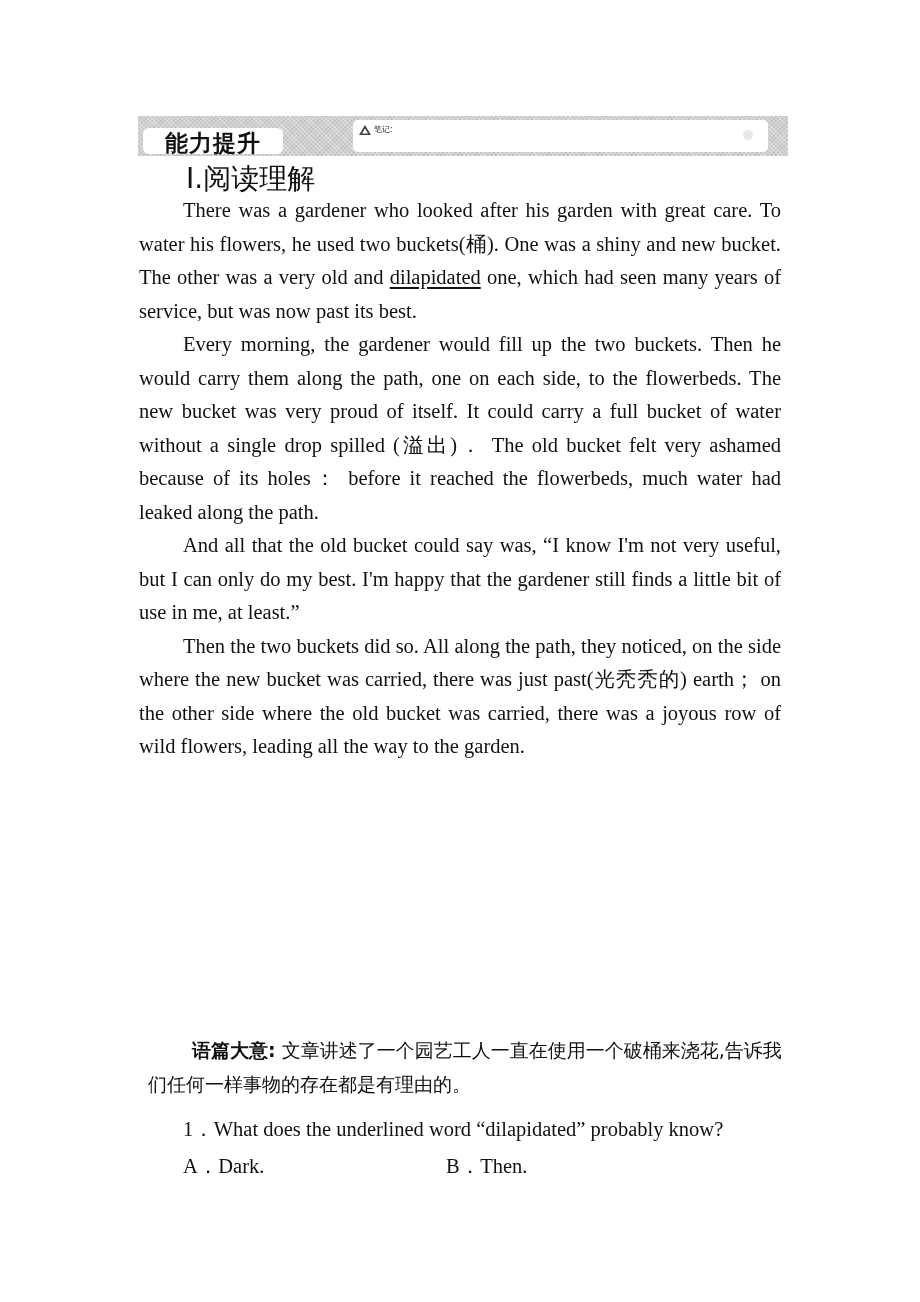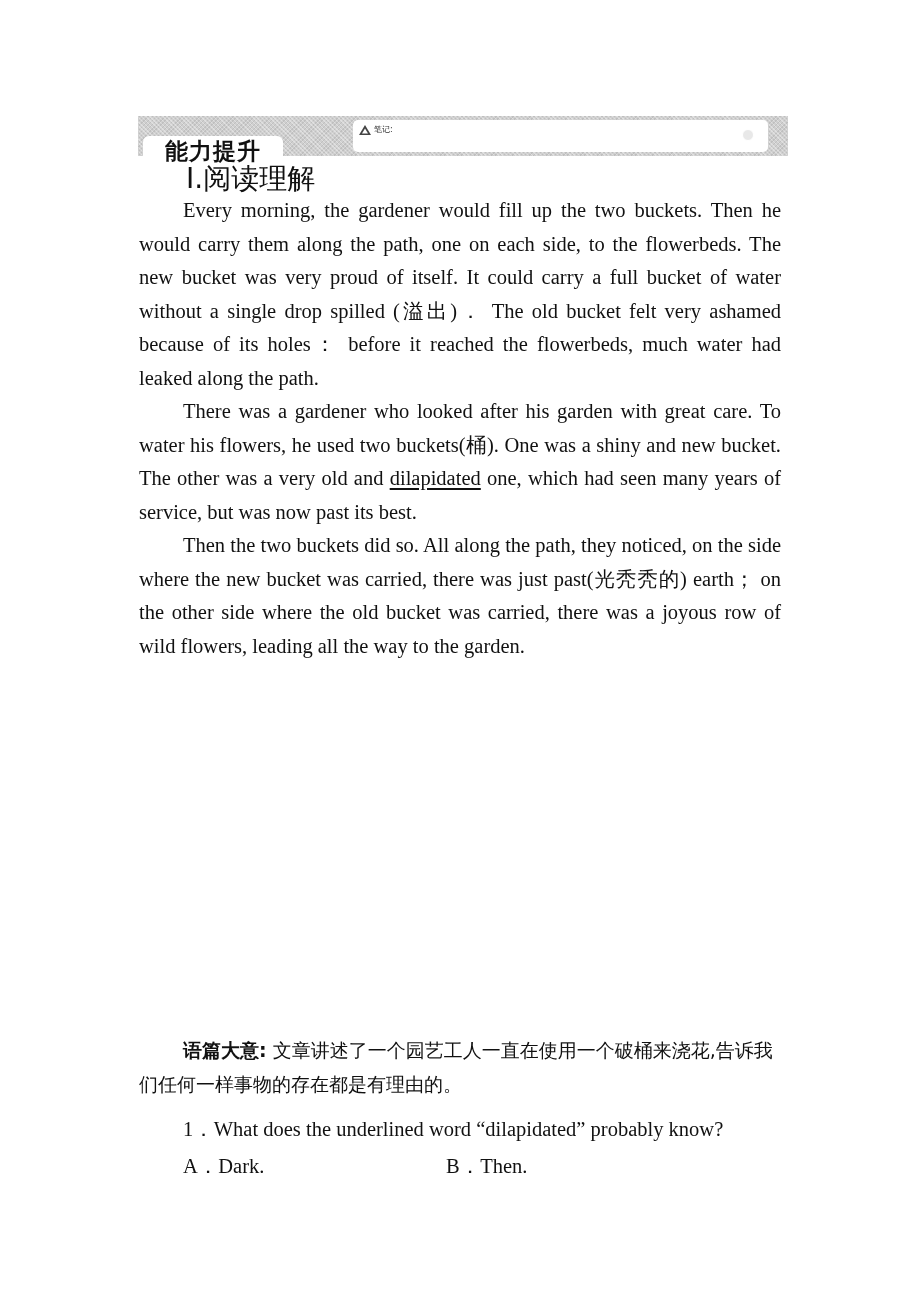--- a/index.html
+++ b/index.html
@@ -4,41 +4,41 @@
 <style>
   html, body { margin: 0; padding: 0; background: #ffffff; }
   body { width: 920px; height: 1302px; position: relative; overflow: hidden;
          font-family: "Liberation Serif", "DejaVu Serif", serif; color: #111; }
 
   .banner { position: absolute; left: 138px; top: 116px; width: 650px; height: 40px;
             background-color: #cfcfcf;
             background-image:
               repeating-linear-gradient(45deg, rgba(255,255,255,0.35) 0 1px, transparent 1px 3px),
               repeating-linear-gradient(-45deg, rgba(0,0,0,0.08) 0 1px, transparent 1px 3px); }
-  .banner-title { position: absolute; left: 5px; top: 20px; width: 140px; height: 26px;
+  .banner-title { position: absolute; left: 5px; top: 12px; width: 140px; height: 26px;
                   background: #fff; border-radius: 6px;
                   font-family: "DejaVu Sans", sans-serif; font-weight: bold; font-size: 23px;
                   line-height: 31px; text-align: center; letter-spacing: 1px; color: #111; }
   .notes-box { position: absolute; left: 179px; top: 4px; width: 415px; height: 32px;
                background: #fff; border-radius: 5px; margin-left: 36px; }
   .notes-icon { position: absolute; left: 6px; top: 5px; width: 12px; height: 10px; }
   .notes-label { position: absolute; left: 21px; top: 4px; font-size: 8px;
                  font-family: "DejaVu Sans", sans-serif; color: #333; }
   .pin-icon { position: absolute; left: 604px; top: 13px; width: 10px; height: 10px;
               border-radius: 50%; border: 1px solid #fff; background: #e8e8e8; }
 
   .section-heading { position: absolute; left: 186px; top: 160px; font-size: 28px;
                      font-family: "DejaVu Sans", sans-serif; letter-spacing: 0px; }
 
   .passage { position: absolute; left: 139px; top: 194px; width: 642px;
              font-size: 20.5px; line-height: 33.5px; text-align: justify; }
   .passage p { margin: 0; text-indent: 44px; }
   .u { text-decoration: underline; text-underline-offset: 3px; }
 
-  .summary { position: absolute; left: 139px; top: 1033px; width: 650px;
+  .summary { position: absolute; left: 148px; top: 1033px; width: 650px;
              font-family: "DejaVu Sans", sans-serif; font-size: 19px; line-height: 34px; }
   .summary .lbl { font-weight: bold; }
   .summary p { margin: 0; text-indent: 44px; }
 
   .question { position: absolute; left: 183px; top: 1113px; font-size: 20.5px; line-height: 33px; }
   .options { position: absolute; left: 183px; top: 1150px; font-size: 20.5px; line-height: 33px; width: 600px; }
   .opt { position: absolute; top: 0; white-space: nowrap; }
 </style>
 </head>
 <body>
@@ -51,22 +51,23 @@
       <polygon points="6,3.5 9,8.5 3,8.5" fill="#fff"></polygon>
     </svg>
     <span class="notes-label">笔记:</span>
   </div>
   <div class="pin-icon"></div>
 </div>
 
 <div class="section-heading">Ⅰ.阅读理解</div>
 
 <div class="passage">
+  <p><span>There was a gardener who looked after his garden with great care. To water his flowers, he used two buckets(桶). One was a shiny and new bucket. The other was a very old and </span><span class="u">dilapidated</span><span> one, which had seen many years of service, but was now past its best.</span></p>
   <p>Every morning, the gardener would fill up the two buckets. Then he would carry them along the path, one on each side, to the flowerbeds. The new bucket was very proud of itself. It could carry a full bucket of water without a single drop spilled (溢出)． The old bucket felt very ashamed because of its holes： before it reached the flowerbeds, much water had leaked along the path.</p>
-  <p><span>There was a gardener who looked after his garden with great care. To water his flowers, he used two buckets(桶). One was a shiny and new bucket. The other was a very old and </span><span class="u">dilapidated</span><span> one, which had seen many years of service, but was now past its best.</span></p>
+  <p>And all that the old bucket could say was, “I know I'm not very useful, but I can only do my best. I'm happy that the gardener still finds a little bit of use in me, at least.”</p>
   <p>Then the two buckets did so. All along the path, they noticed, on the side where the new bucket was carried, there was just past(光秃秃的) earth； on the other side where the old bucket was carried, there was a joyous row of wild flowers, leading all the way to the garden.</p>
 </div>
 
 <div class="summary">
   <p><span class="lbl">语篇大意:</span><span> 文章讲述了一个园艺工人一直在使用一个破桶来浇花,告诉我们任何一样事物的存在都是有理由的。</span></p>
 </div>
 
 <div class="question">
   <span>1．</span><span>What does the underlined word “dilapidated” probably know?</span>
 </div>

